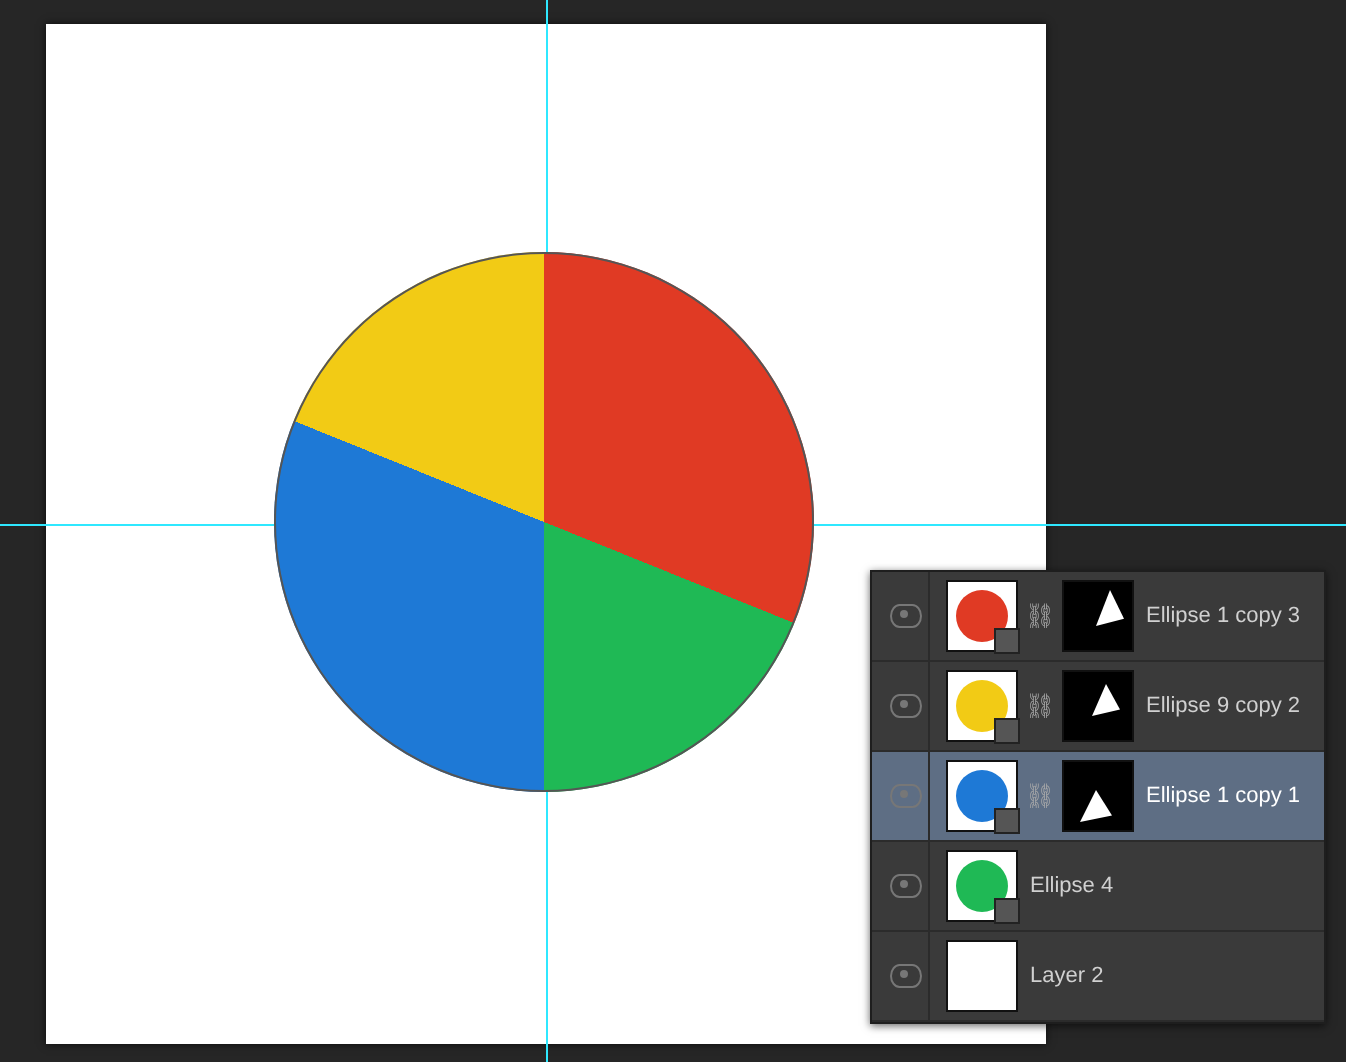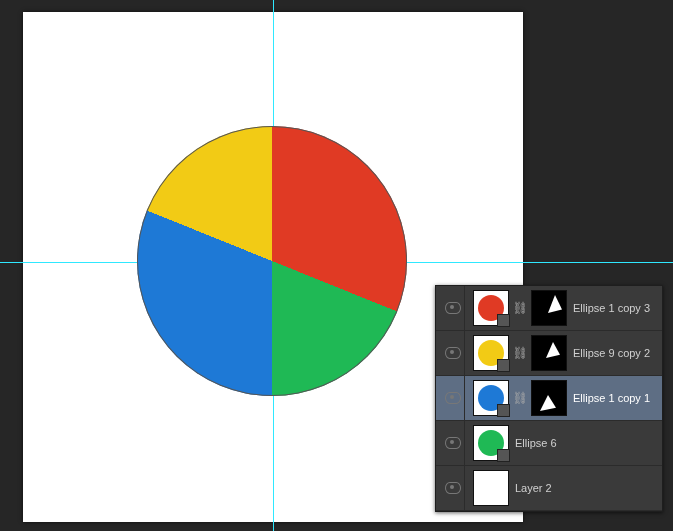--- a/index.html
+++ b/index.html
@@ -82,21 +82,21 @@
         <div class="lname">Ellipse 1 copy 1</div>
       </div>
       <div class="layer-row">
         <div class="vis-cell">
           <div class="eye"></div>
         </div>
         <div class="thumb">
           <div class="circ" style="background: rgb(31, 185, 85);"></div>
           <div class="shape-badge"></div>
         </div>
-        <div class="lname">Ellipse 6</div>
+        <div class="lname">Ellipse 4</div>
       </div>
       <div class="layer-row">
         <div class="vis-cell">
           <div class="eye"></div>
         </div>
         <div class="thumb layer0"></div>
         <div class="lname">Layer 2</div>
       </div>
     </div>
 </div>

